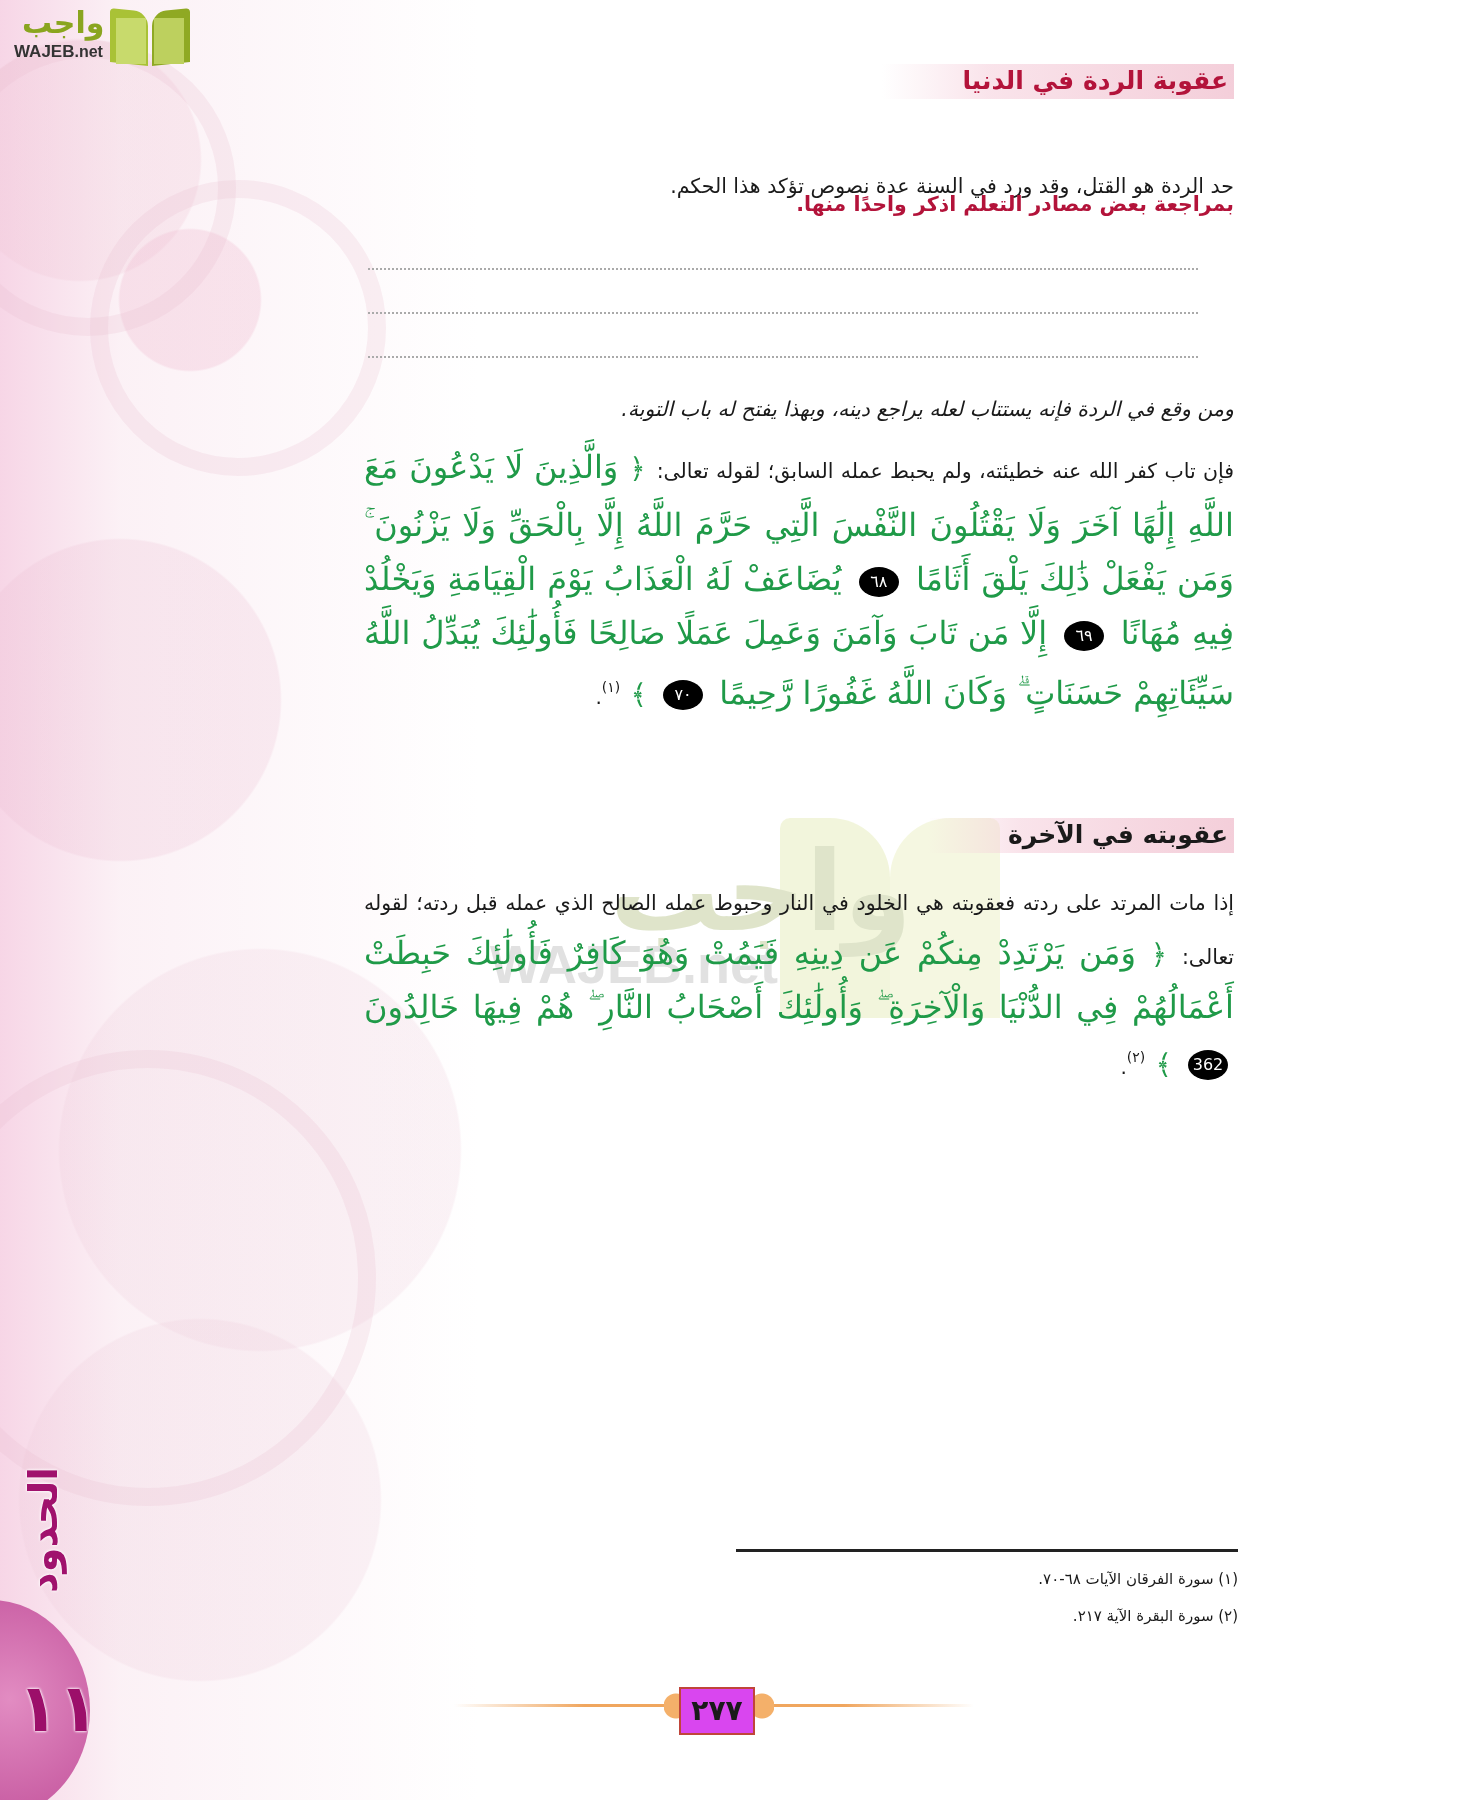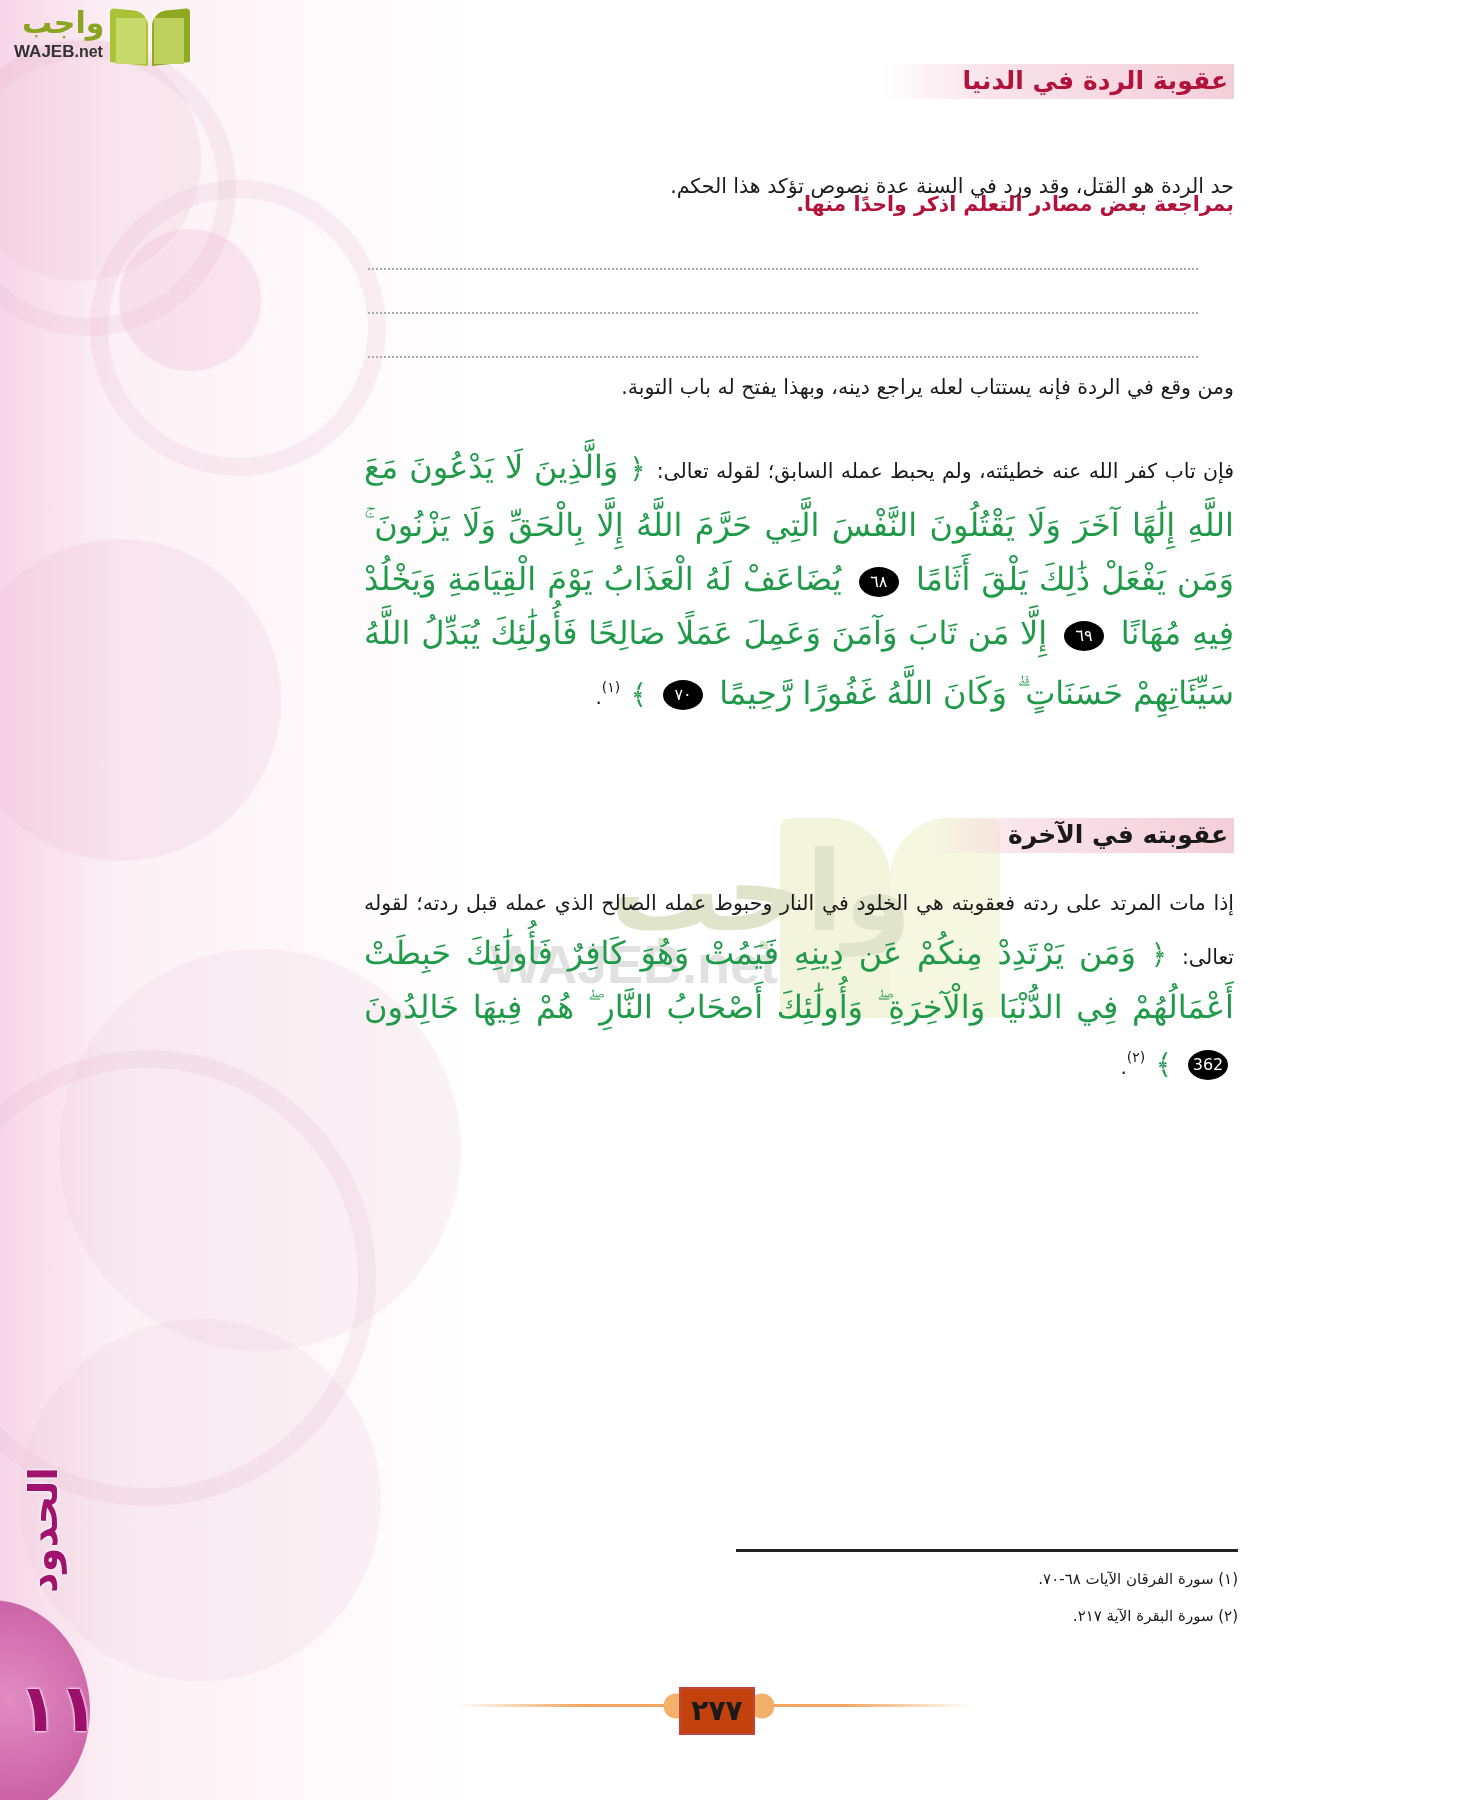--- a/index.html
+++ b/index.html
@@ -74,21 +74,21 @@
   .footnote-rule { position:absolute; left:736px; width:502px; top:1549px; border-top:3px solid #222; }
   .footnote { position:absolute; right:244px; font-size:15px; line-height:26px; }
 
   
   .pagenum-wrap { position:absolute; left:454px; top:1675px; width:520px; height:60px; }
   .pagenum-line { position:absolute; left:0; right:0; top:29px; height:3px;
     background:linear-gradient(to right, rgba(240,170,110,0) 0, #f0a65e 25%, #f0a65e 75%, rgba(240,170,110,0) 100%); }
   .pagenum-orn { position:absolute; left:210px; top:3px; width:110px; height:56px;
     background:radial-gradient(circle at 12px 28px, #f4b06a 0 12px, transparent 13px),
                radial-gradient(circle at 98px 28px, #f4b06a 0 12px, transparent 13px); }
-  .pagenum-box { position:absolute; left:225px; top:12px; width:72px; height:44px; background:#c2410c; border:2px solid #c0453a;
+  .pagenum-box { position:absolute; left:225px; top:12px; width:72px; height:44px; background:#d946ef; border:2px solid #c0453a;
     font-size:28px; font-weight:bold; text-align:center; line-height:44px; color:#1a1a1a; }
 
   
   .side-title { position:absolute; left:20px; top:1445px; width:52px; height:170px;
     writing-mode:vertical-rl; transform:rotate(180deg); font-size:40px; font-weight:bold; color:#a0126d;
     text-shadow:0 0 3px #fff, 0 0 3px #fff; text-align:center; }
   .side-circle { position:absolute; left:-110px; top:1600px; width:200px; height:220px; border-radius:50%;
     background:radial-gradient(circle at 60% 45%, #e28cc2 0, #c75ba1 70%, #b84890 100%); }
   .side-num { position:absolute; left:18px; top:1670px; font-size:66px; font-weight:bold; color:#9c0f6a;
     text-shadow:0 0 3px #fff, 0 0 3px #fff; }
@@ -113,21 +113,21 @@
 </div>
 
 <div class="heading" style="top:64px;">عقوبة الردة في الدنيا</div>
 <div class="para" style="top:126px;margin-top:45px;">حد الردة هو القتل، وقد ورد في السنة عدة نصوص تؤكد هذا الحكم.</div>
 <div class="para red" style="top:189px;">بمراجعة بعض مصادر التعلم اذكر واحدًا منها.</div>
 
 <div class="dotline" style="top:268px;"></div>
 <div class="dotline" style="top:312px;"></div>
 <div class="dotline" style="top:356px;"></div>
 
-<div class="para" style="top:372px;">ومن وقع في الردة فإنه يستتاب لعله يراجع دينه، وبهذا يفتح له باب التوبة.</div>
+<div class="para" style="top:394px;font-style:italic;">ومن وقع في الردة فإنه يستتاب لعله يراجع دينه، وبهذا يفتح له باب التوبة.</div>
 
 <div class="quran" style="top:440px;">
   <span class="plain">فإن تاب كفر الله عنه خطيئته، ولم يحبط عمله السابق؛ لقوله تعالى:</span>
   <span class="bracket">﴿</span>
   <span>وَالَّذِينَ لَا يَدْعُونَ مَعَ اللَّهِ إِلَٰهًا آخَرَ وَلَا يَقْتُلُونَ النَّفْسَ الَّتِي حَرَّمَ اللَّهُ إِلَّا بِالْحَقِّ وَلَا يَزْنُونَ ۚ وَمَن يَفْعَلْ ذَٰلِكَ يَلْقَ أَثَامًا</span>
   <span class="ayah-num">٦٨</span>
   <span>يُضَاعَفْ لَهُ الْعَذَابُ يَوْمَ الْقِيَامَةِ وَيَخْلُدْ فِيهِ مُهَانًا</span>
   <span class="ayah-num">٦٩</span>
   <span>إِلَّا مَن تَابَ وَآمَنَ وَعَمِلَ عَمَلًا صَالِحًا فَأُولَٰئِكَ يُبَدِّلُ اللَّهُ سَيِّئَاتِهِمْ حَسَنَاتٍ ۗ وَكَانَ اللَّهُ غَفُورًا رَّحِيمًا</span>
   <span class="ayah-num">٧٠</span>

